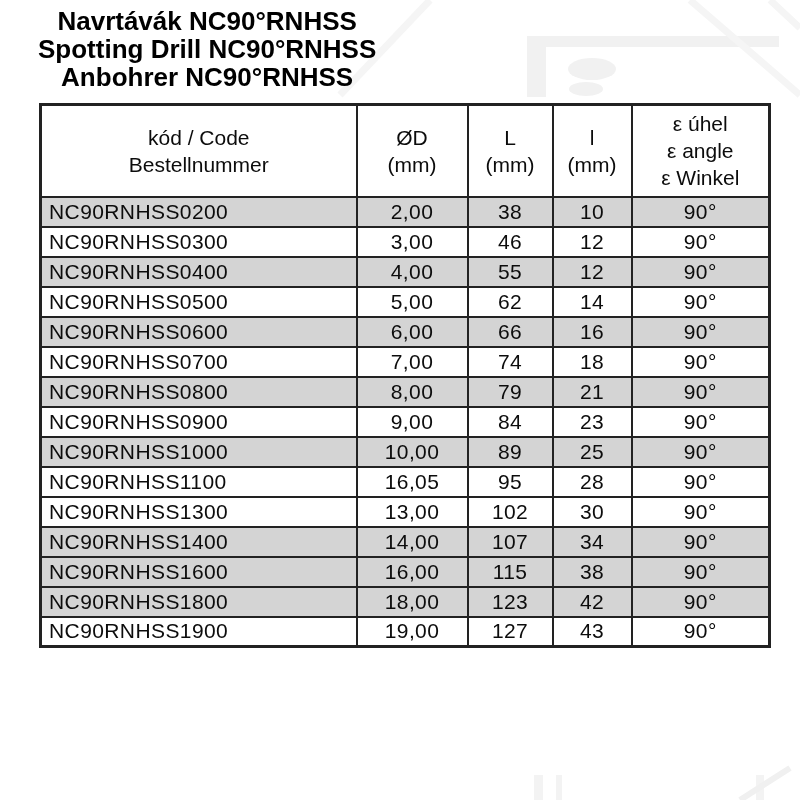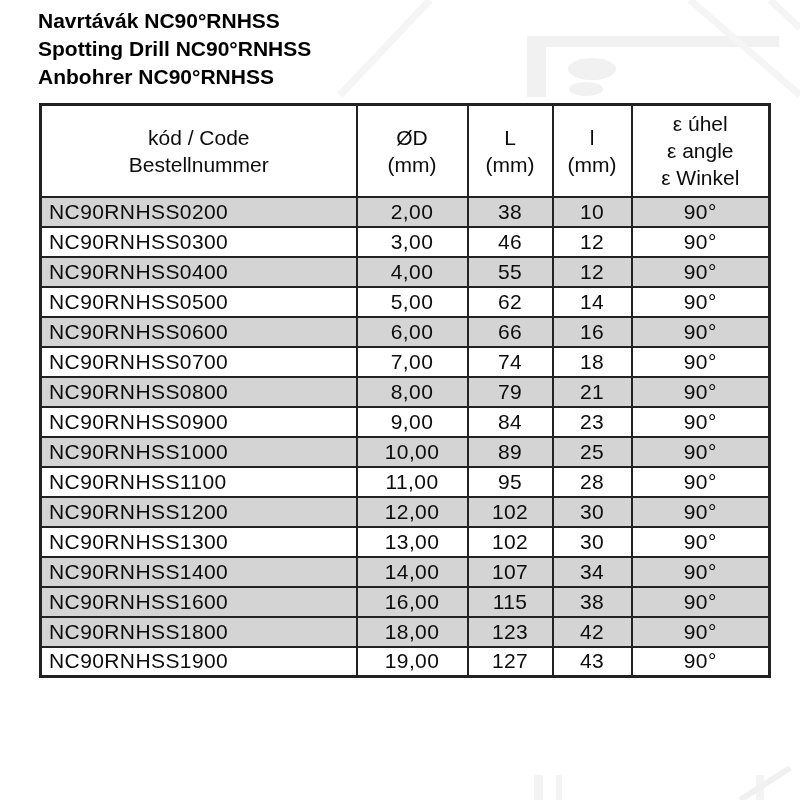--- a/index.html
+++ b/index.html
@@ -25,25 +25,26 @@
     pointer-events: none;
   }
 
   
   .title-block {
     position: absolute;
     left: 38px; top: 7px;
     z-index: 2;
   }
   .title-line {
-    font-size: 21px;
+    font-size: 26px;
     font-weight: bold;
     line-height: 28px;
     white-space: nowrap;
     color: #000;
+    text-align: center;
   }
 
   
   table.spec-table {
     position: absolute;
     left: 39px; top: 103px;
     width: 729px;
     border-collapse: collapse;
     table-layout: fixed;
     z-index: 2;
@@ -202,30 +203,23 @@
       </tr>
       <tr class="shaded">
         <td>NC90RNHSS1000</td>
         <td>10,00</td>
         <td>89</td>
         <td>25</td>
         <td>90°</td>
       </tr>
       <tr>
         <td>NC90RNHSS1100</td>
-        <td>11,00</td>
+        <td>16,05</td>
         <td>95</td>
         <td>28</td>
-        <td>90°</td>
-      </tr>
-      <tr class="shaded">
-        <td>NC90RNHSS1200</td>
-        <td>12,00</td>
-        <td>102</td>
-        <td>30</td>
         <td>90°</td>
       </tr>
       <tr>
         <td>NC90RNHSS1300</td>
         <td>13,00</td>
         <td>102</td>
         <td>30</td>
         <td>90°</td>
       </tr>
       <tr class="shaded">

